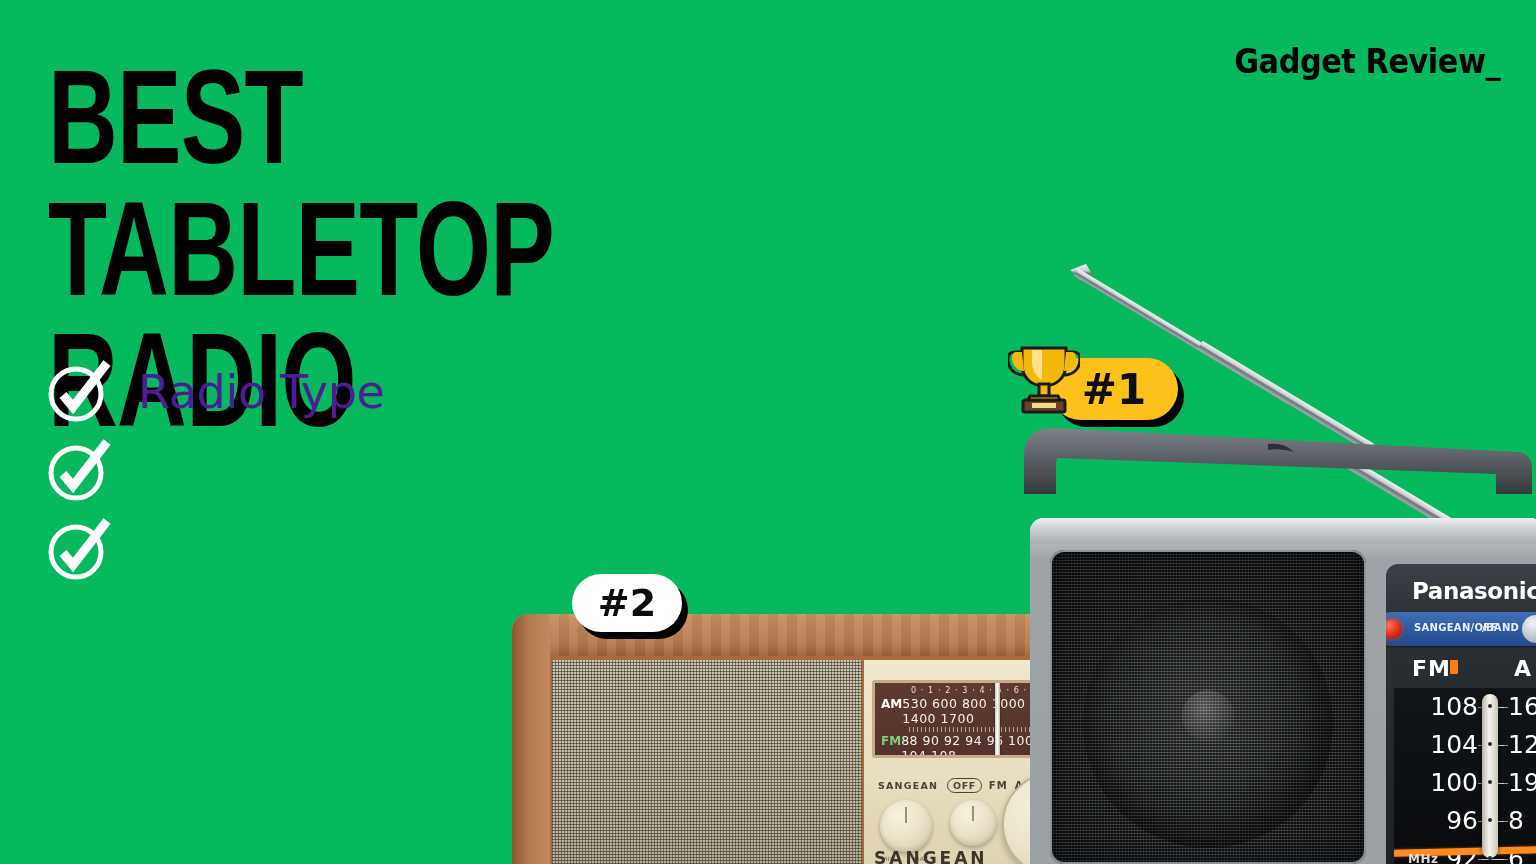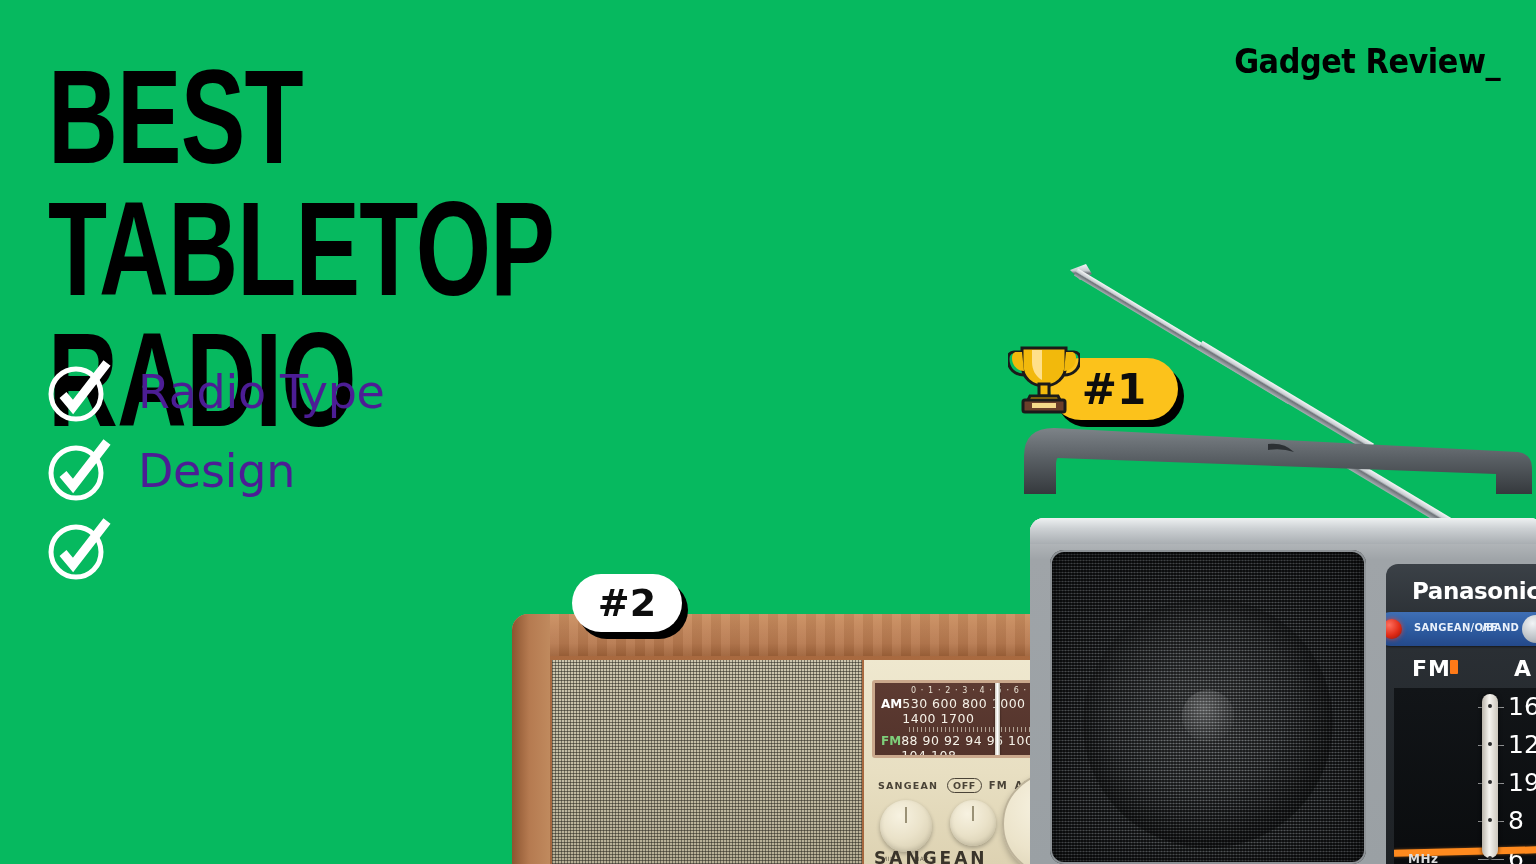--- a/index.html
+++ b/index.html
@@ -532,21 +532,20 @@
     </div>
 
 
     <div class="check-row">
       <span class="check-icon">
         <svg width="64" height="64" viewBox="0 0 64 64">
           <circle cx="30" cy="34" r="25" fill="none" stroke="#fff" stroke-width="5"></circle>
           <path d="M17 35 L27 47 L61 3" fill="none" stroke="#fff" stroke-width="9" stroke-linecap="butt" stroke-linejoin="miter"></path>
         </svg>
       </span>
-      <span class="check-label">Design</span>
     </div>
 
     <div class="check-row">
       <span class="check-icon">
         <svg width="64" height="64" viewBox="0 0 64 64">
           <circle cx="30" cy="34" r="25" fill="none" stroke="#fff" stroke-width="5"></circle>
           <path d="M17 35 L27 47 L61 3" fill="none" stroke="#fff" stroke-width="9" stroke-linecap="butt" stroke-linejoin="miter"></path>
         </svg>
       </span>
     </div>
@@ -655,20 +654,28 @@
             <div class="r1-ctl-text" id="r1-ctl-band">/BAND</div>
             <div id="r1-ctlknob"></div>
           </div>
 
           <div class="r1-band-lbl" id="r1-fm-lbl">FM</div>
           <div id="r1-fm-dot"></div>
           <div class="r1-band-lbl" id="r1-am-lbl">A</div>
 
           <div id="r1-scale">
 
+            <div class="r1-col" id="r1-col-fm">
+              <div class="r1-tick" style="top:6px;">108</div>
+              <div class="r1-tick" style="top:44px;">104</div>
+              <div class="r1-tick" style="top:82px;">100</div>
+              <div class="r1-tick" style="top:120px;">96</div>
+              <div class="r1-tick" style="top:158px;">92</div>
+
+            </div>
 
             <div class="r1-col" id="r1-col-am">
               <div class="r1-tick" style="top:6px;">16</div>
               <div class="r1-tick" style="top:44px;">12</div>
               <div class="r1-tick" style="top:82px;">19</div>
               <div class="r1-tick" style="top:120px;">8</div>
               <div class="r1-tick" style="top:158px;">6</div>
 
             </div>
 

